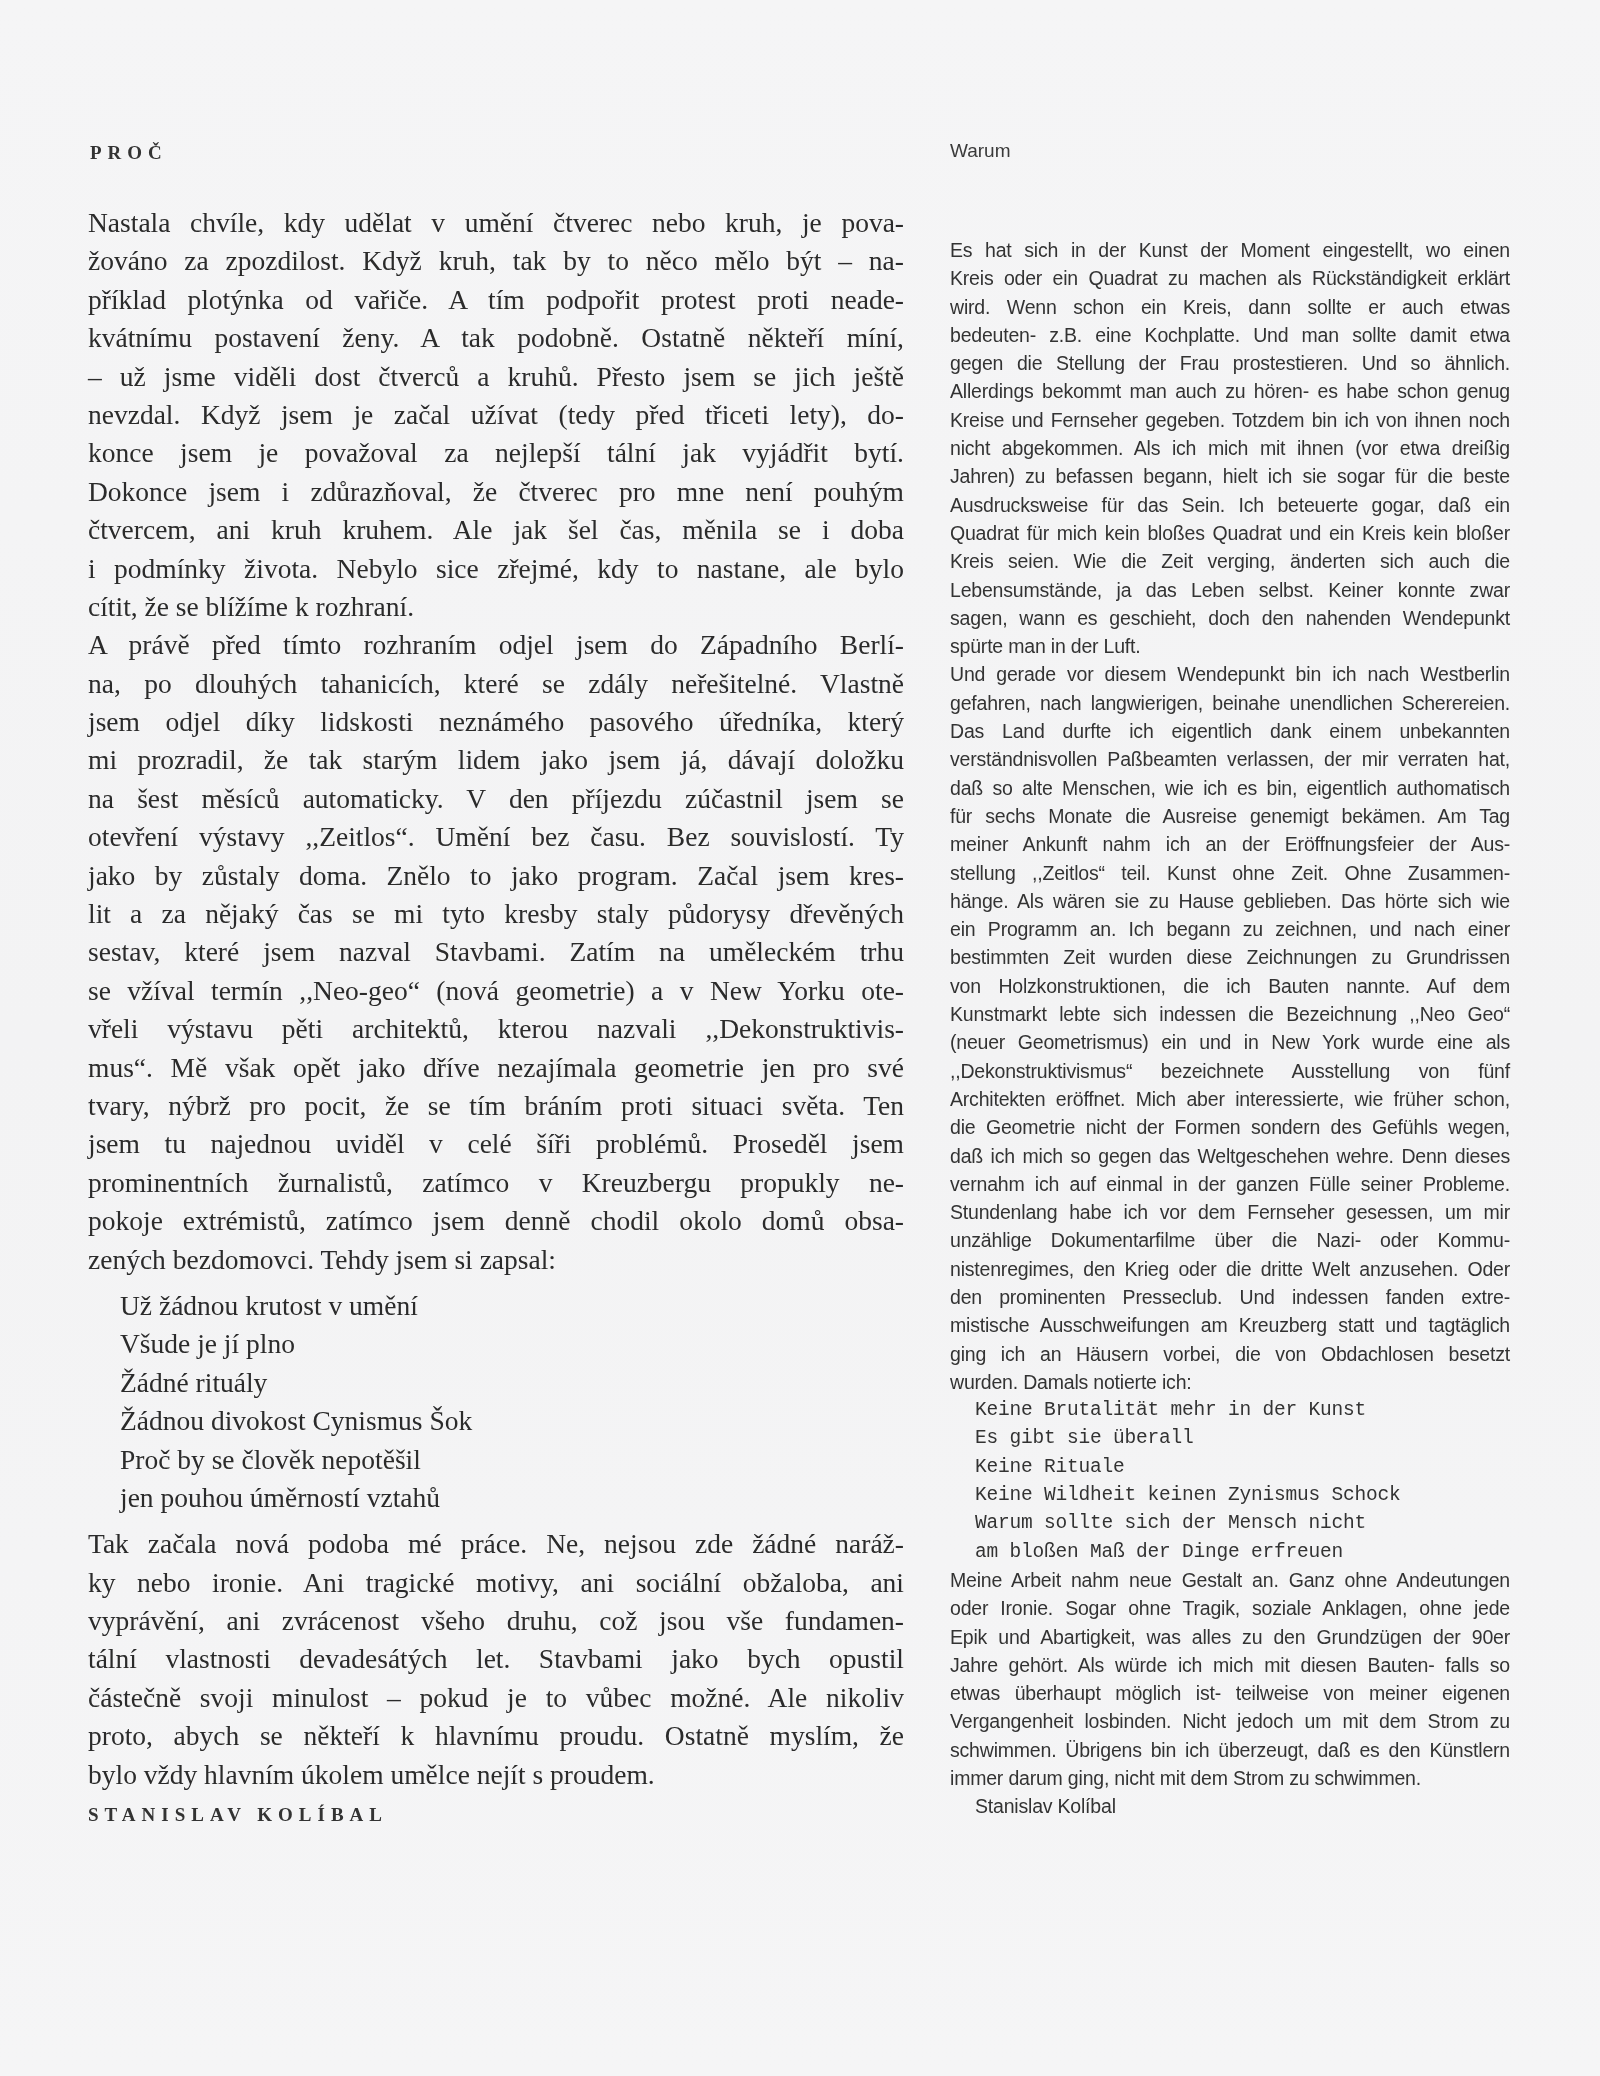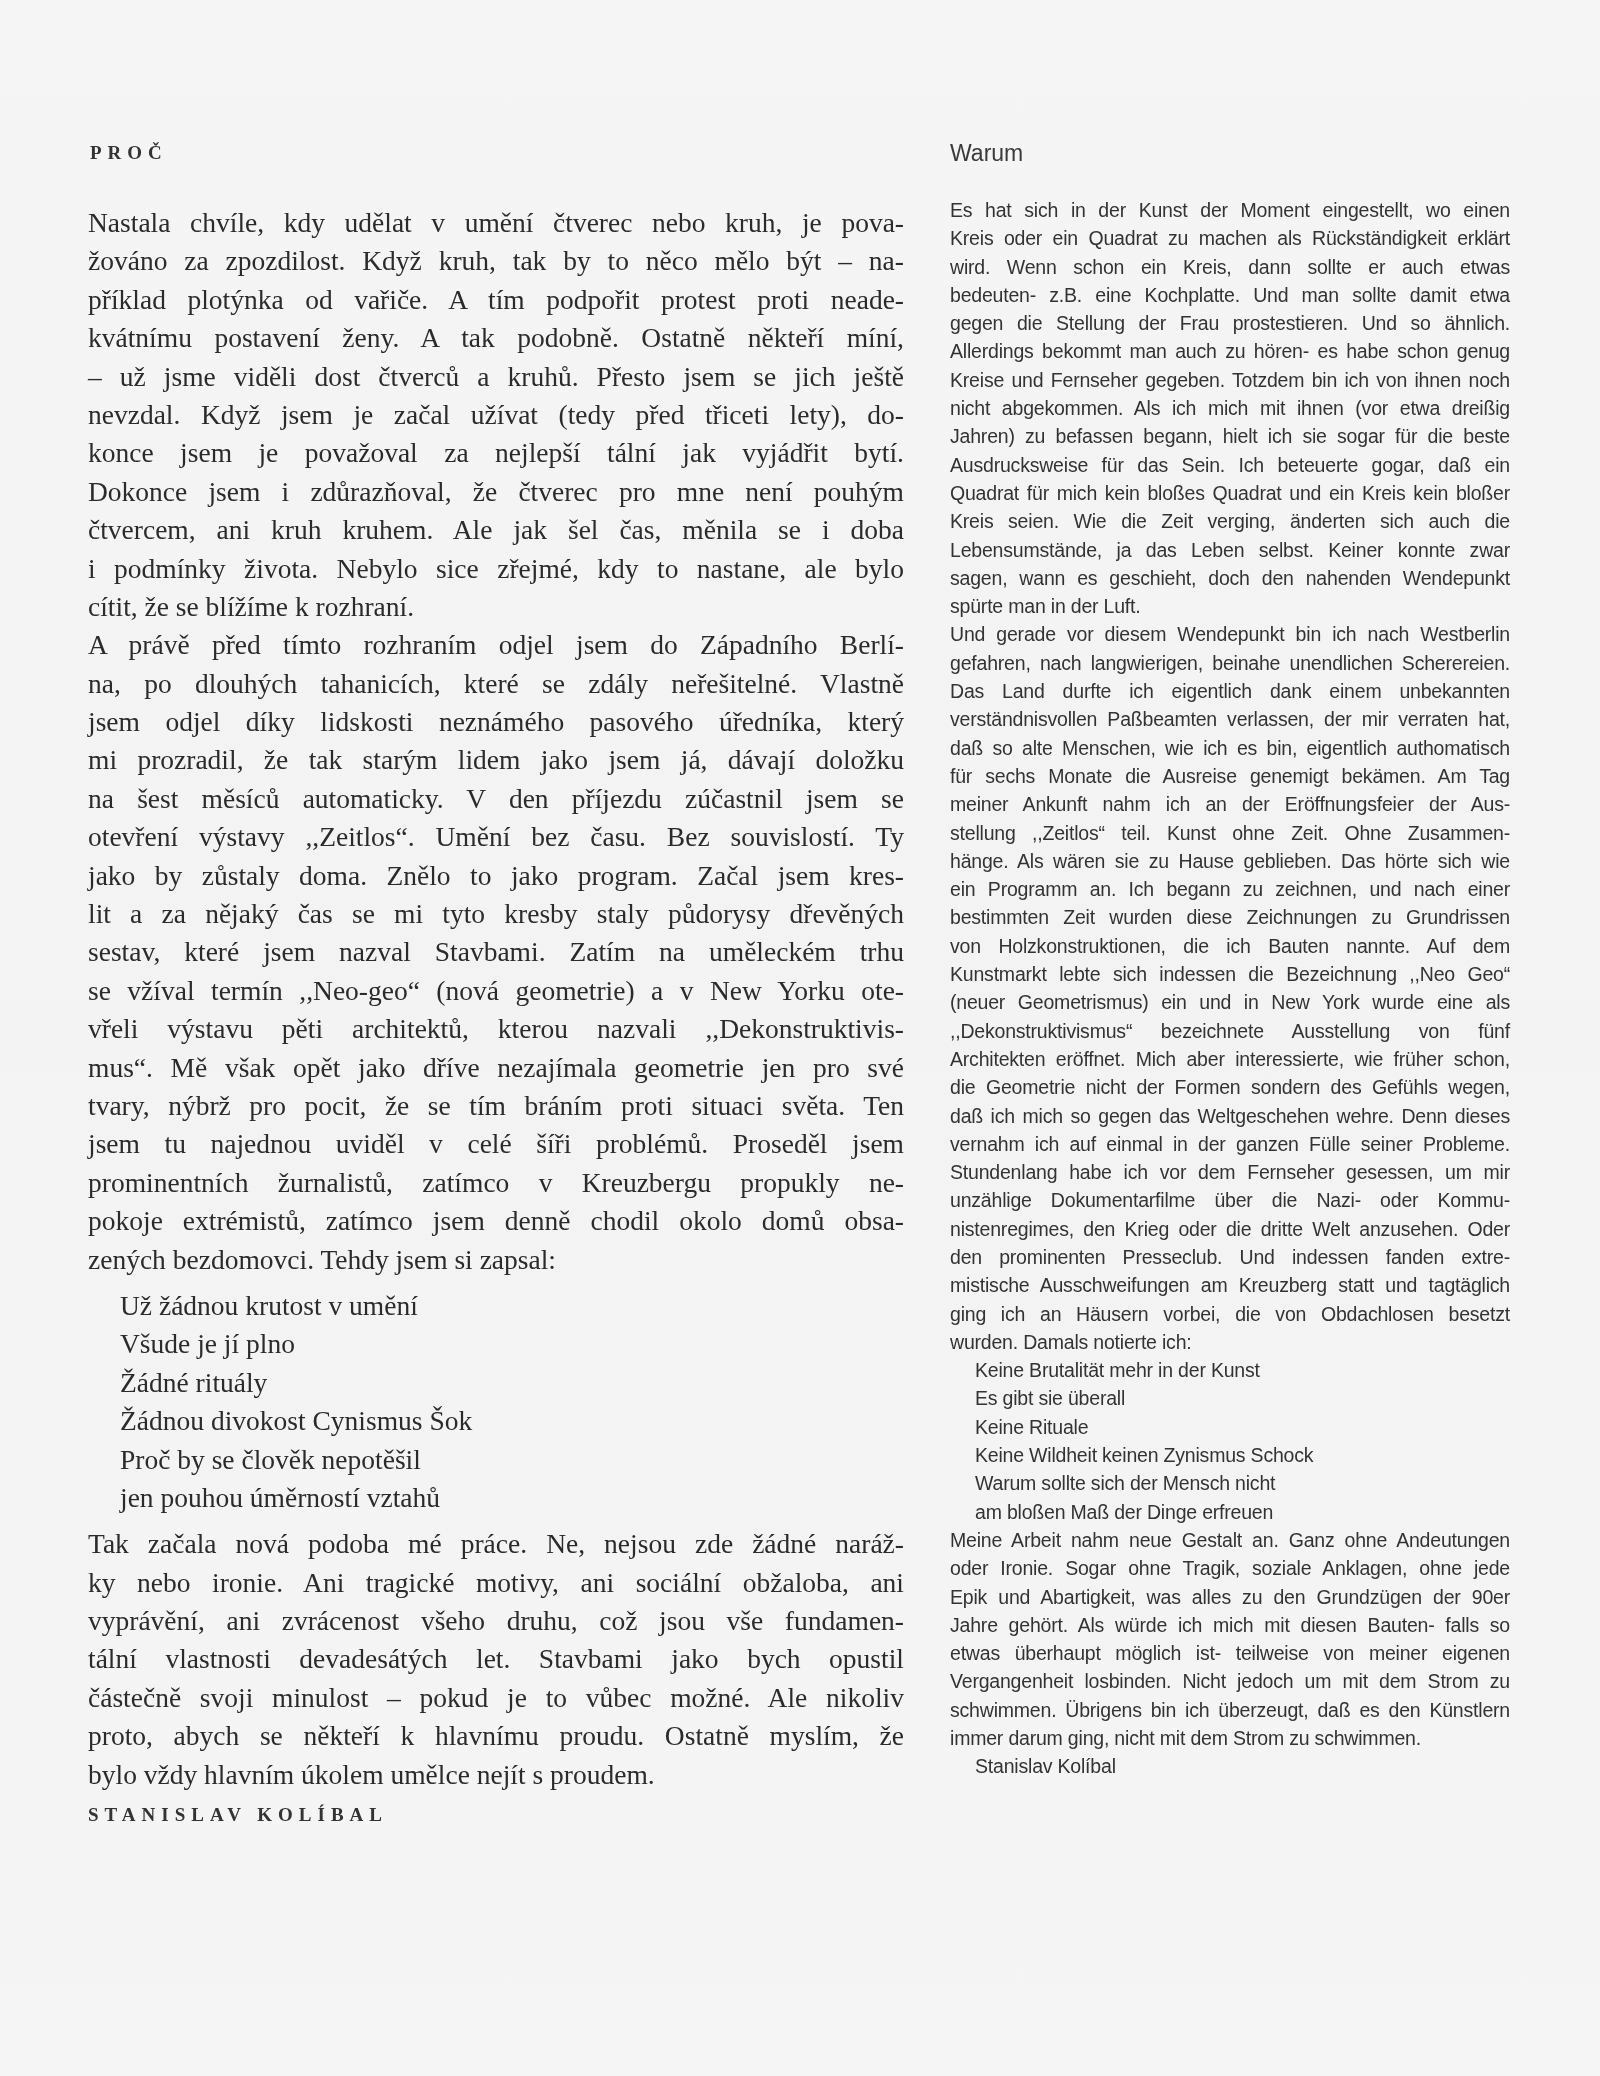--- a/index.html
+++ b/index.html
@@ -65,38 +65,38 @@
     
     .col-de {
       position: absolute;
       left: 950px;
       top: 140px;
       width: 560px;
       font-family: "Liberation Sans", sans-serif;
       color: #333;
     }
     .col-de .heading {
-      font-size: 23px;
+      font-size: 19px;
       color: #3a3a3a;
       height: 24px;
-      margin-bottom: 32px;
+      margin-bottom: 72px;
     }
     .col-de .line {
       display: block;
       font-size: 19.5px;
       line-height: 28.3px;
       height: 28.3px;
       white-space: nowrap;
       text-align: justify;
       text-align-last: justify;
       letter-spacing: -0.2px;
     }
     .col-de .line.last { text-align-last: left; }
     .col-de .poem { padding-left: 25px; }
-    .col-de .poem .line { text-align-last: left; }
+    .col-de .poem .line { text-align-last: left; font-family: Liberation Mono, monospace; }
     .col-de .signature { padding-left: 25px; }
     .col-de .signature .line { text-align-last: left; }
   </style>
 </head>
 <body>
 
 <div class="page">
 
   <div class="col-cz" lang="cs">
     <div class="heading">PROČ</div>

